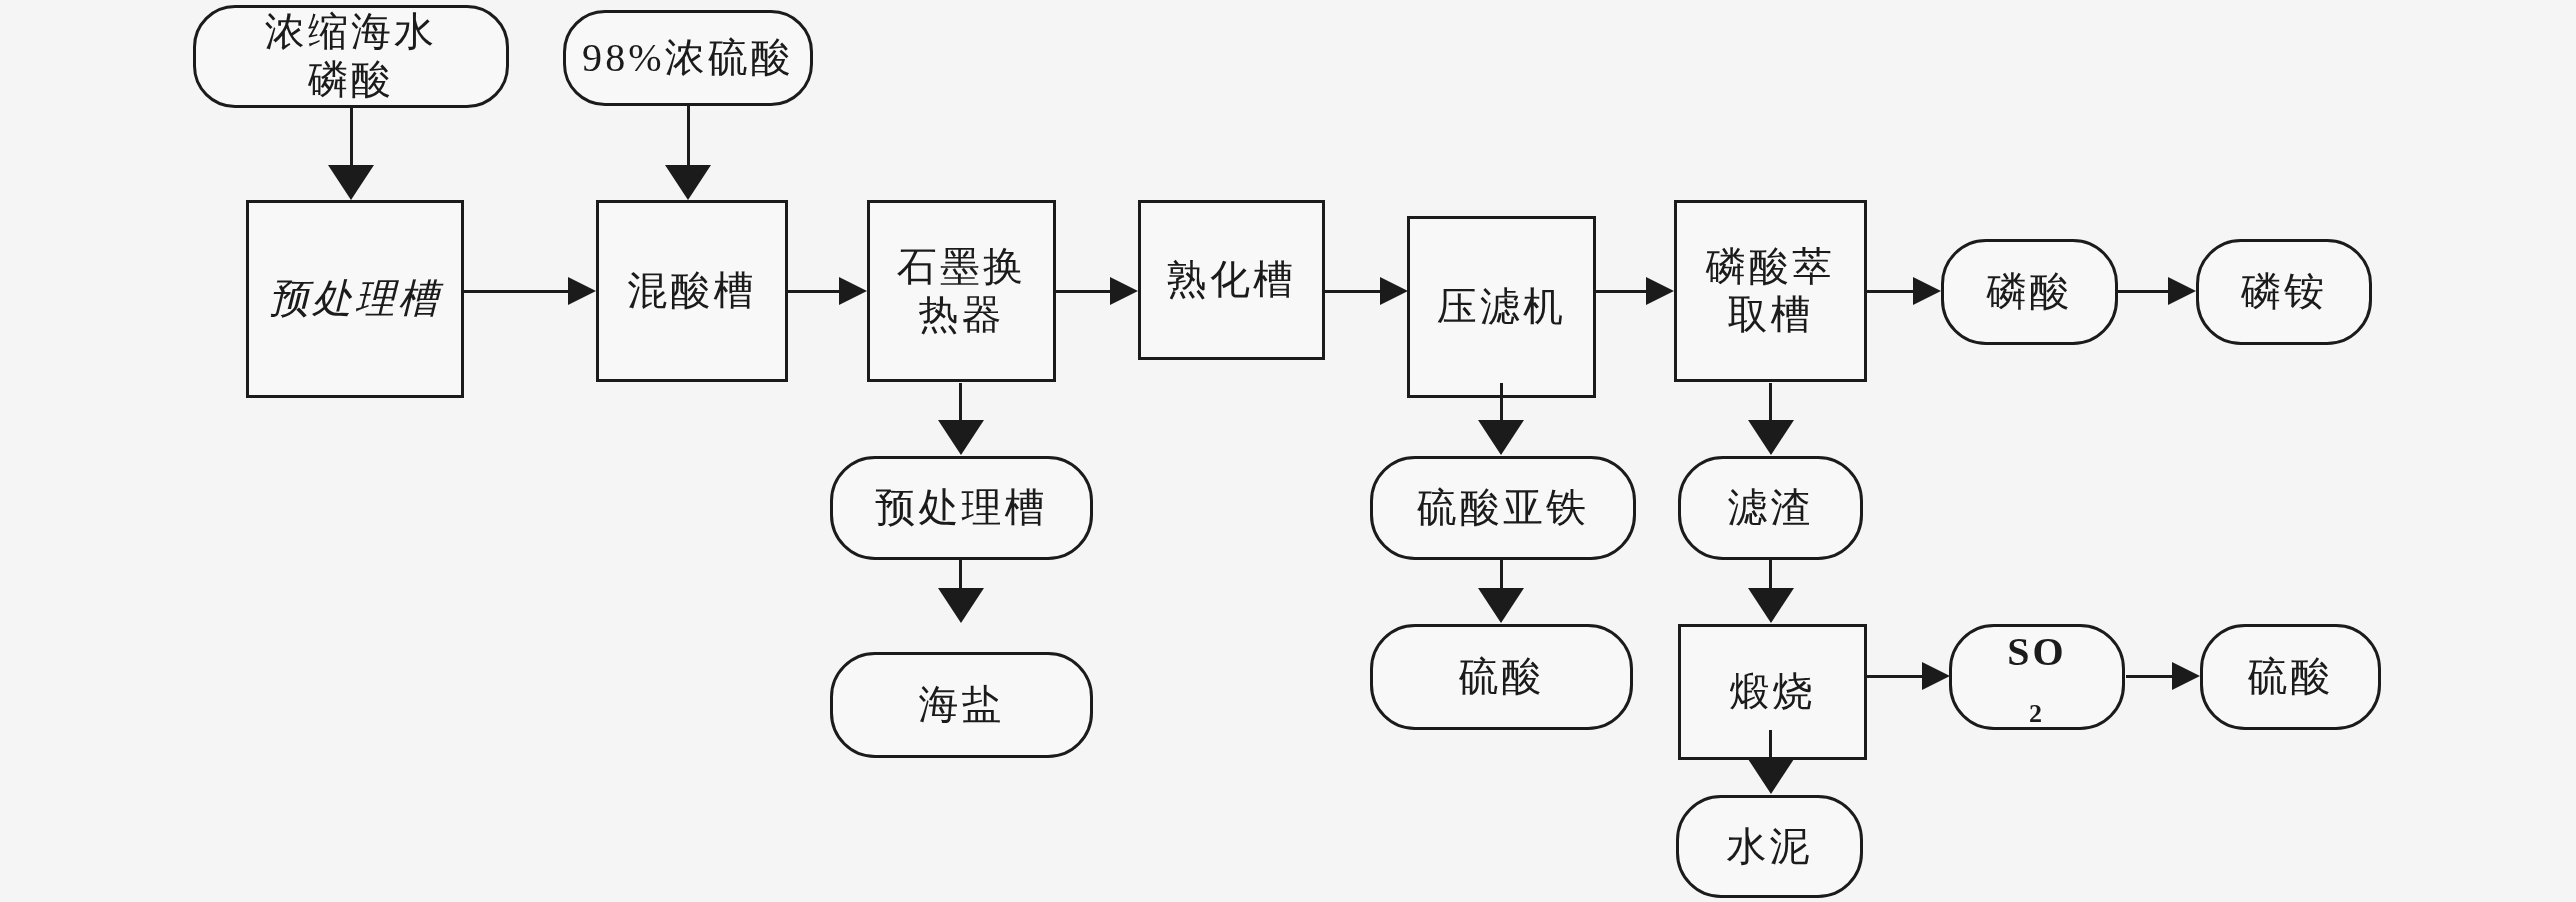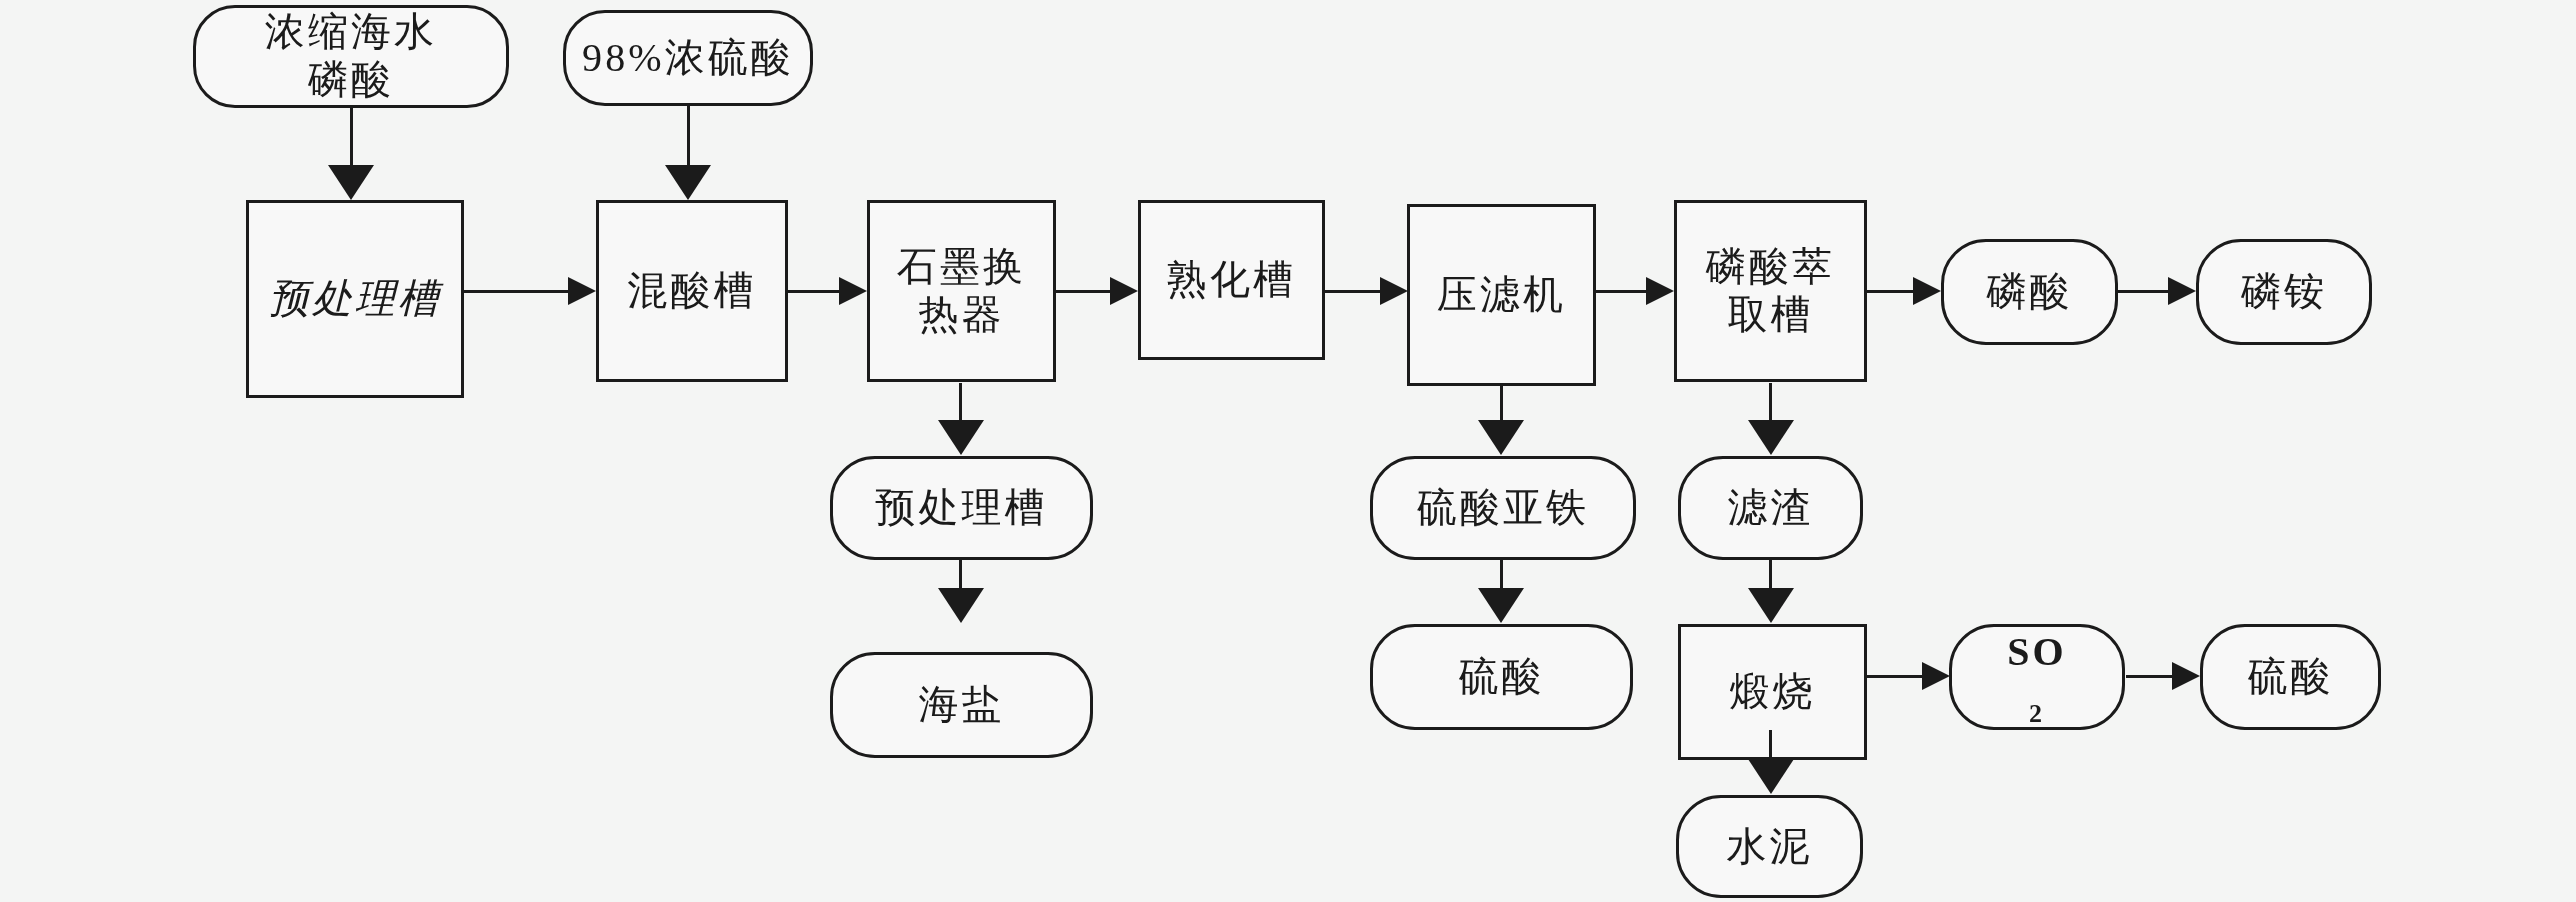--- a/index.html
+++ b/index.html
@@ -62,21 +62,21 @@
 
   <div class="node rect" style="left:867px;top:200px;width:189px;height:182px;">
     <span>石墨换</span>
     <span>热器</span>
   </div>
 
   <div class="node rect" style="left:1138px;top:200px;width:187px;height:160px;">
     <span>熟化槽</span>
   </div>
 
-  <div class="node rect" style="left:1407px;top:204px;width:189px;height:182px;align-items:center;">
+  <div class="node rect" style="left:1407px;top:216px;width:189px;height:182px;align-items:center;">
     <span>压滤机</span>
   </div>
 
   <div class="node rect" style="left:1674px;top:200px;width:193px;height:182px;align-items:center;">
     <span>磷酸萃</span>
     <span>取槽</span>
   </div>
 
   <div class="node stadium" style="left:1941px;top:239px;width:177px;height:106px;">
     <span>磷酸</span>

